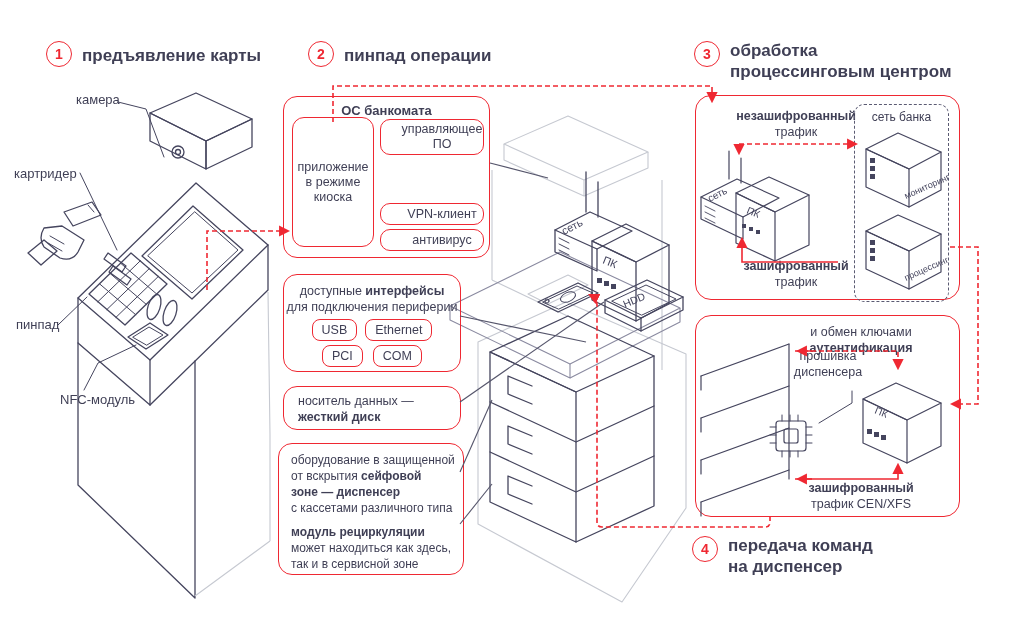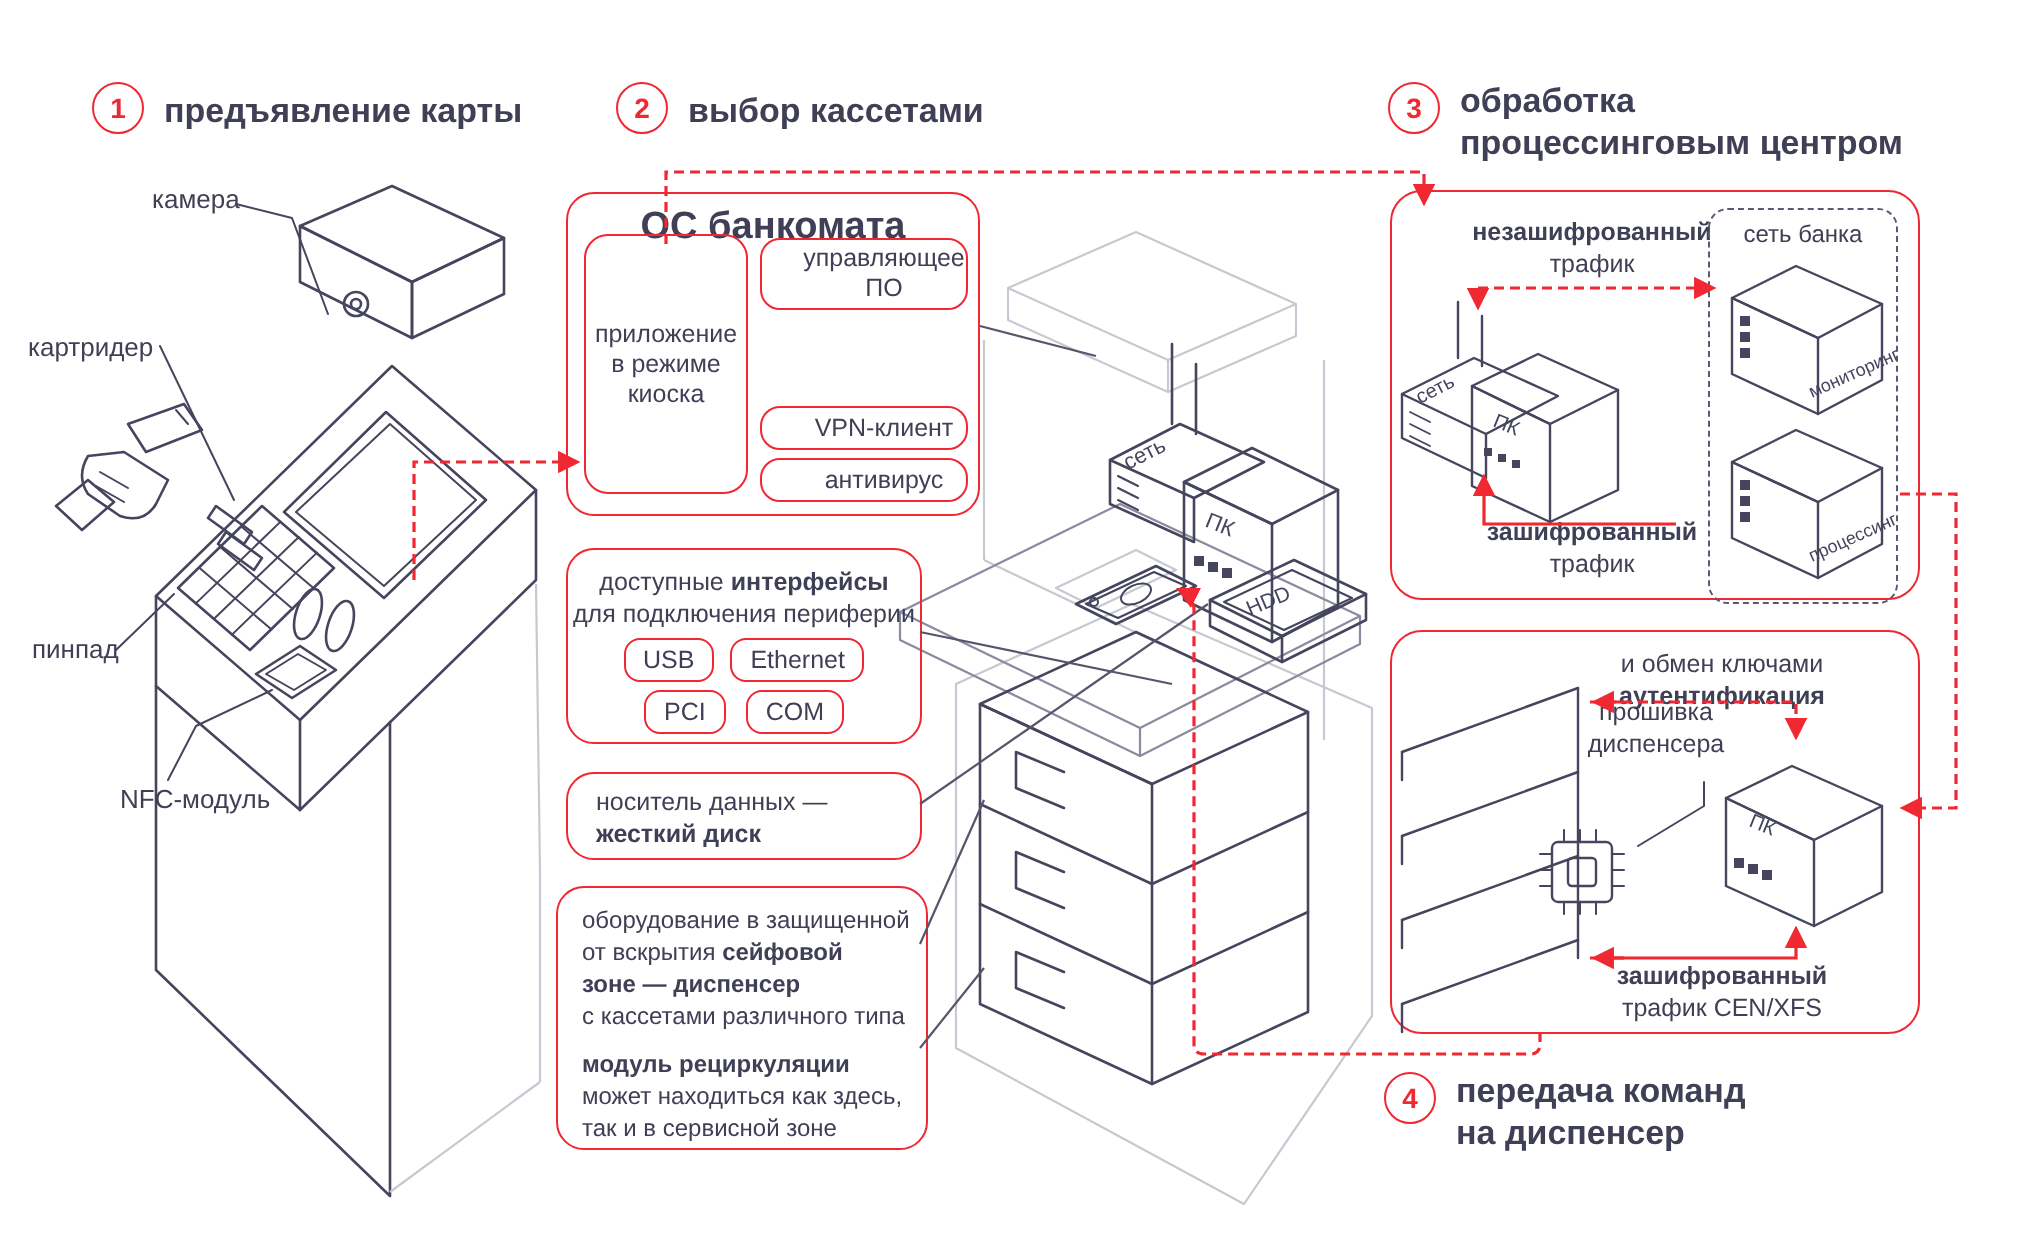--- a/index.html
+++ b/index.html
@@ -30,21 +30,21 @@
 <div id="stage">
 
   <div class="numc" style="left:46px;top:41px;">
       <span>1</span>
     </div>
   <div class="abs hdr nb" style="left:82px;top:45px;">предъявление карты</div>
 
   <div class="numc" style="left:308px;top:41px;">
       <span>2</span>
     </div>
-  <div class="abs hdr nb" style="left:344px;top:45px;">выбор кассетами</div>
+  <div class="abs hdr nb" style="left:344px;top:45px;">пинпад операции</div>
 
   <div class="numc" style="left:694px;top:41px;">
       <span>3</span>
     </div>
   <div class="abs hdr" style="left:730px;top:40px;">
     <div class="nb">обработка</div>
     <div class="nb">процессинговым центром</div>
   </div>
 
   <div class="numc" style="left:692px;top:536px;">
@@ -157,21 +157,21 @@
       <rect x="157" y="168" width="5" height="5"></rect>
       <rect x="164" y="171" width="5" height="5"></rect>
       <rect x="171" y="174" width="5" height="5"></rect>
     </g>
     <text transform="translate(124,125) rotate(-27)" font-size="11">сеть</text>
     <text transform="translate(162,153) rotate(22)" font-size="11">ПК</text>
     <text transform="translate(185,198) rotate(-23)" font-size="10.5">HDD</text>
   </svg>
 
   <div class="redbox" style="left:283px;top:96px;width:207px;height:162px;">
-    <div class="abs b nb" style="left:0;right:0;top:6px;text-align:center;font-size:19px;">ОС банкомата</div>
+    <div class="abs b nb" style="left:0;right:0;top:6px;text-align:center;font-size:13px;">ОС банкомата</div>
     <div class="chip abs" style="left:8px;top:20px;width:82px;height:130px;border-radius:12px;padding:4px;">
       <span>приложение в режиме киоска</span>
     </div>
     <div class="chip abs" style="left:96px;top:22px;width:104px;height:36px;">управляющее ПО</div>
     <div class="chip abs" style="left:96px;top:106px;width:104px;height:22px;">VPN-клиент</div>
     <div class="chip abs" style="left:96px;top:132px;width:104px;height:22px;">антивирус</div>
   </div>
 
   <div class="redbox" style="left:283px;top:386px;width:178px;height:44px;">
     <div class="abs t125 nb" style="left:14px;top:6px;">носитель данных —</div>

